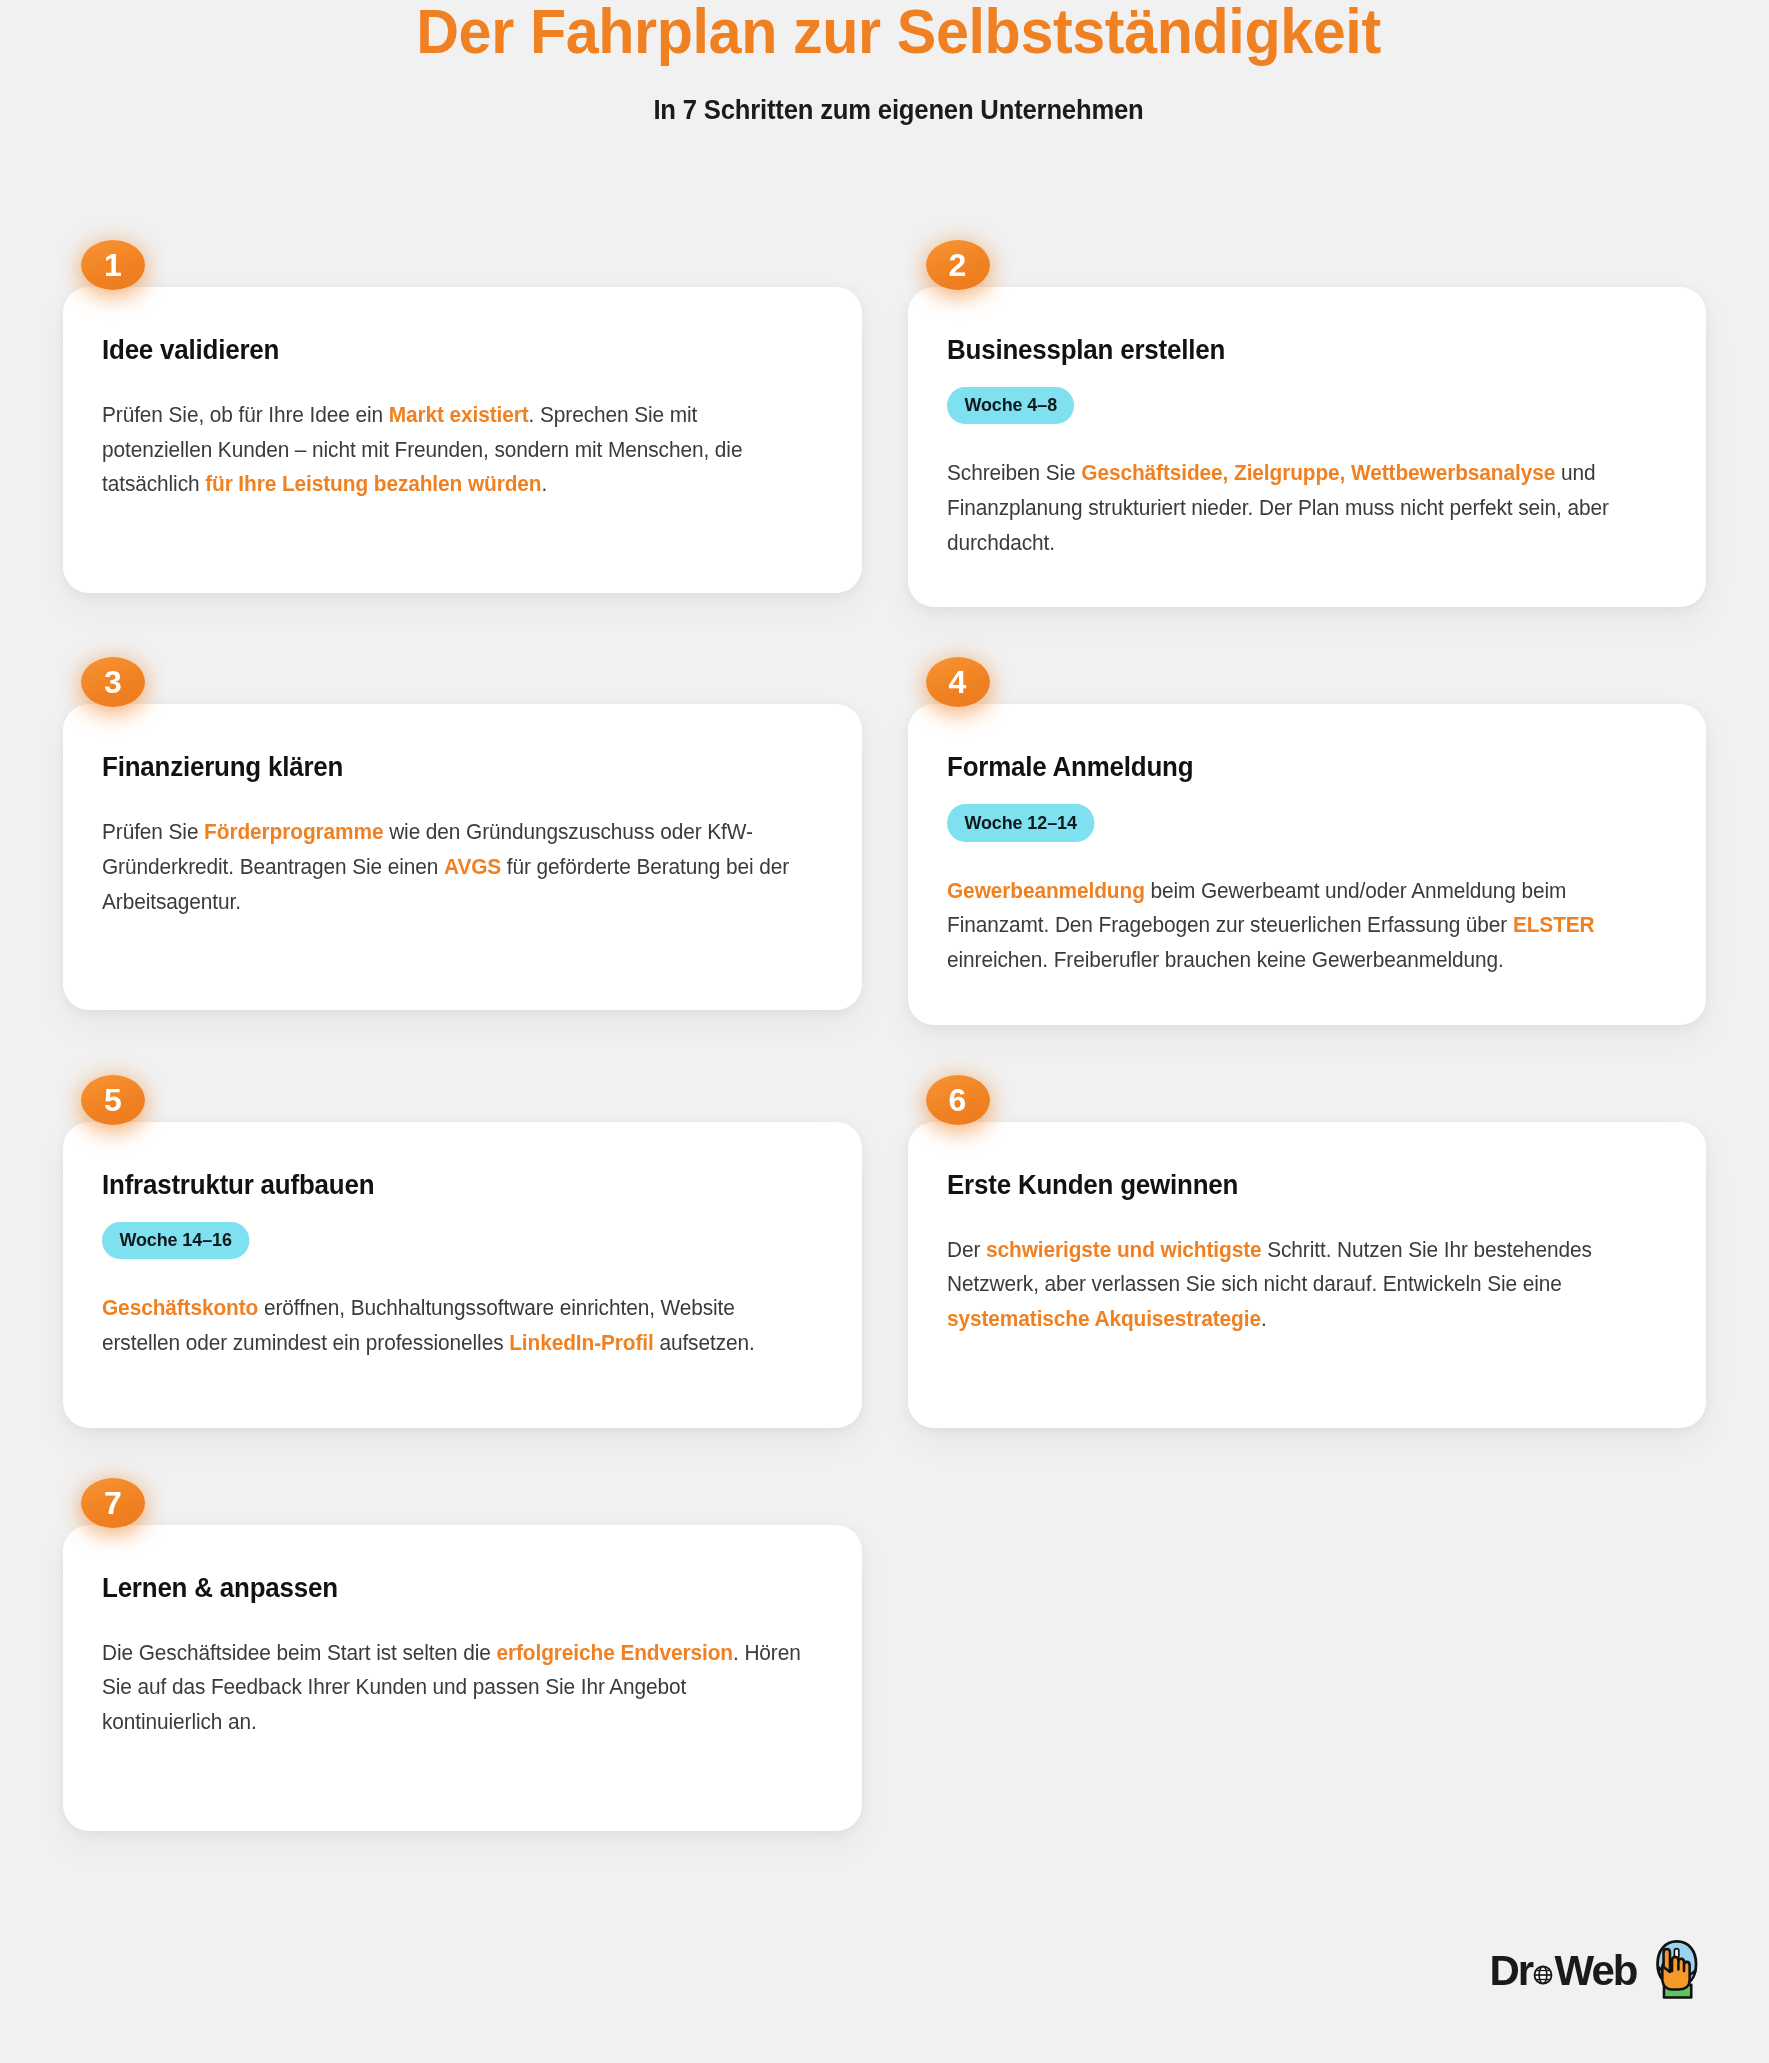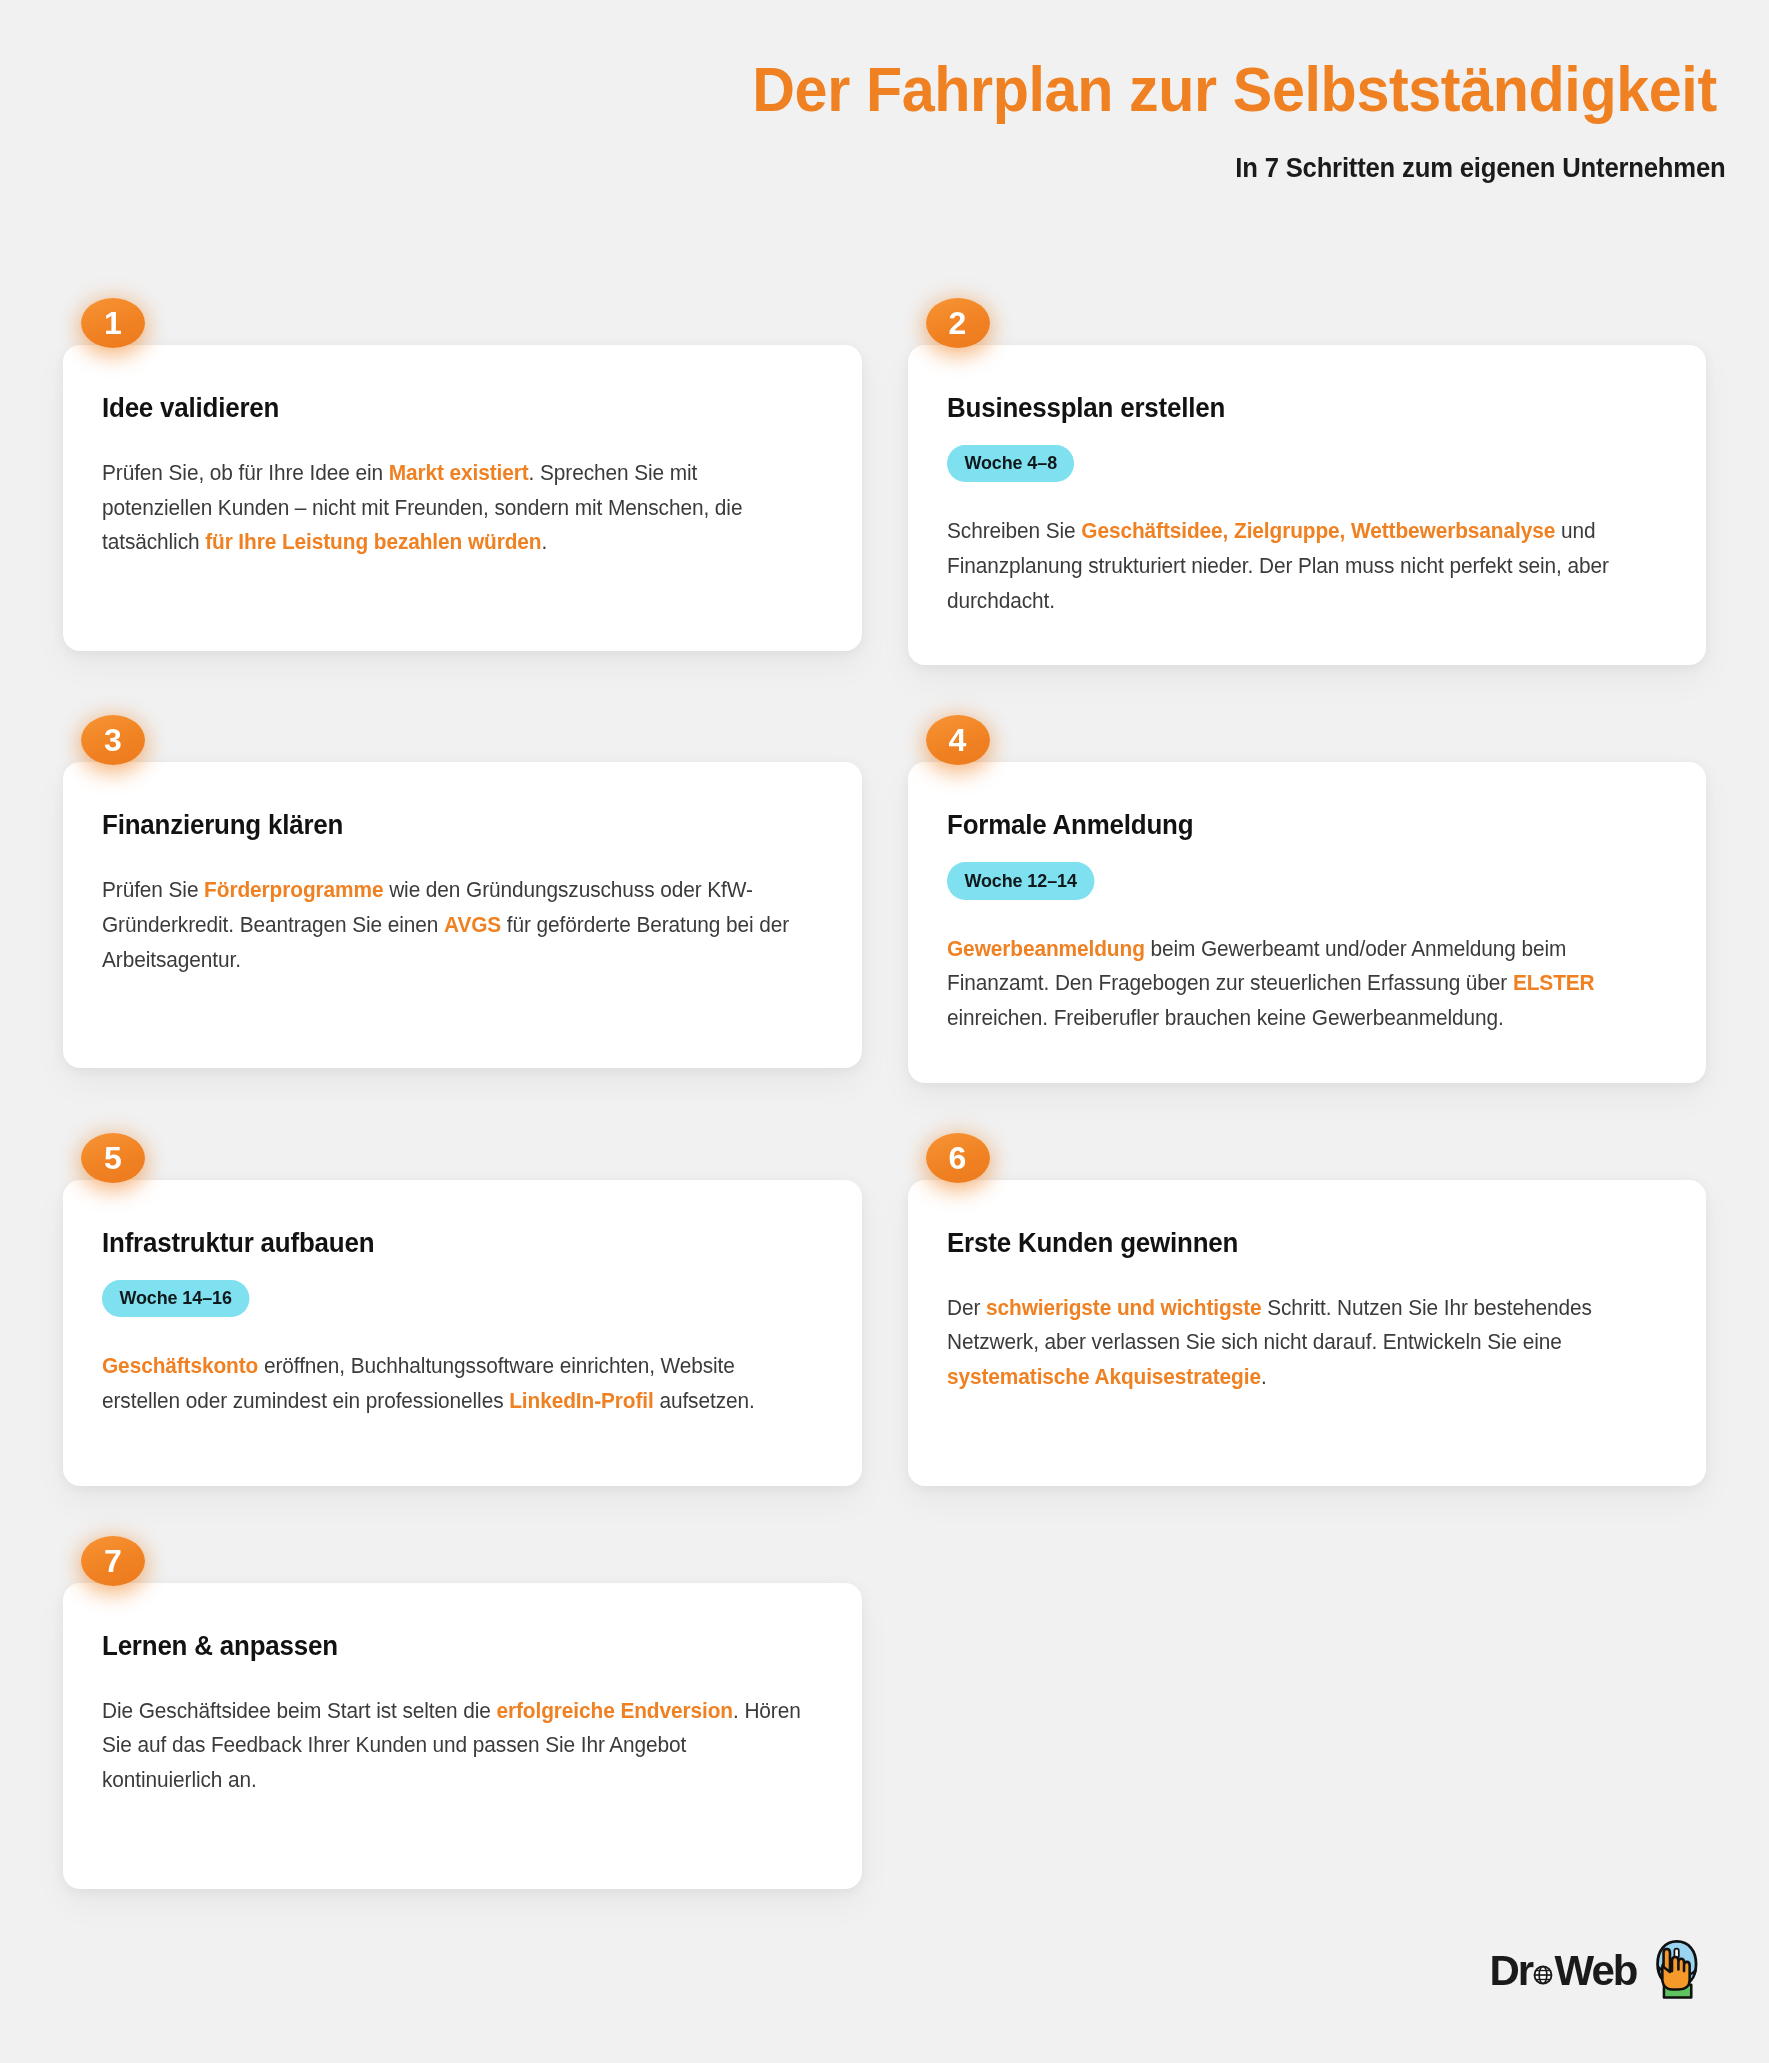--- a/index.html
+++ b/index.html
@@ -12,22 +12,21 @@
   body {
     background: #f1f1f1;
     font-family: "Liberation Sans", "DejaVu Sans", sans-serif;
     -webkit-font-smoothing: antialiased;
     overflow: hidden;
     position: relative;
   }
 
   
   .header {
-    padding-top: 58px;
-    text-align: right;
+    text-align: center;
     margin-left: 28px;
   }
 
   .main-title {
     font-size: 63px;
     line-height: 1.0;
     font-weight: 700;
     letter-spacing: -0.4px;
     color: #F08122;
     font-family: "Liberation Sans Narrow", "Liberation Sans", sans-serif;
@@ -76,21 +75,21 @@
     justify-content: center;
     color: #ffffff;
     font-size: 32px;
     font-weight: 700;
     line-height: 1;
     z-index: 3;
   }
 
   .card {
     background: #ffffff;
-    border-radius: 17px;
+    border-radius: 26px;
     padding: 48px 39px 47px 39px;
     min-height: 306px;
     box-shadow: 0 2.4px 11.3px rgba(0,0,0,0.05),
                 0 14.5px 35px rgba(0,0,0,0.045);
     position: relative;
     z-index: 2;
   }
 
   .card-title {
     font-size: 27px;

